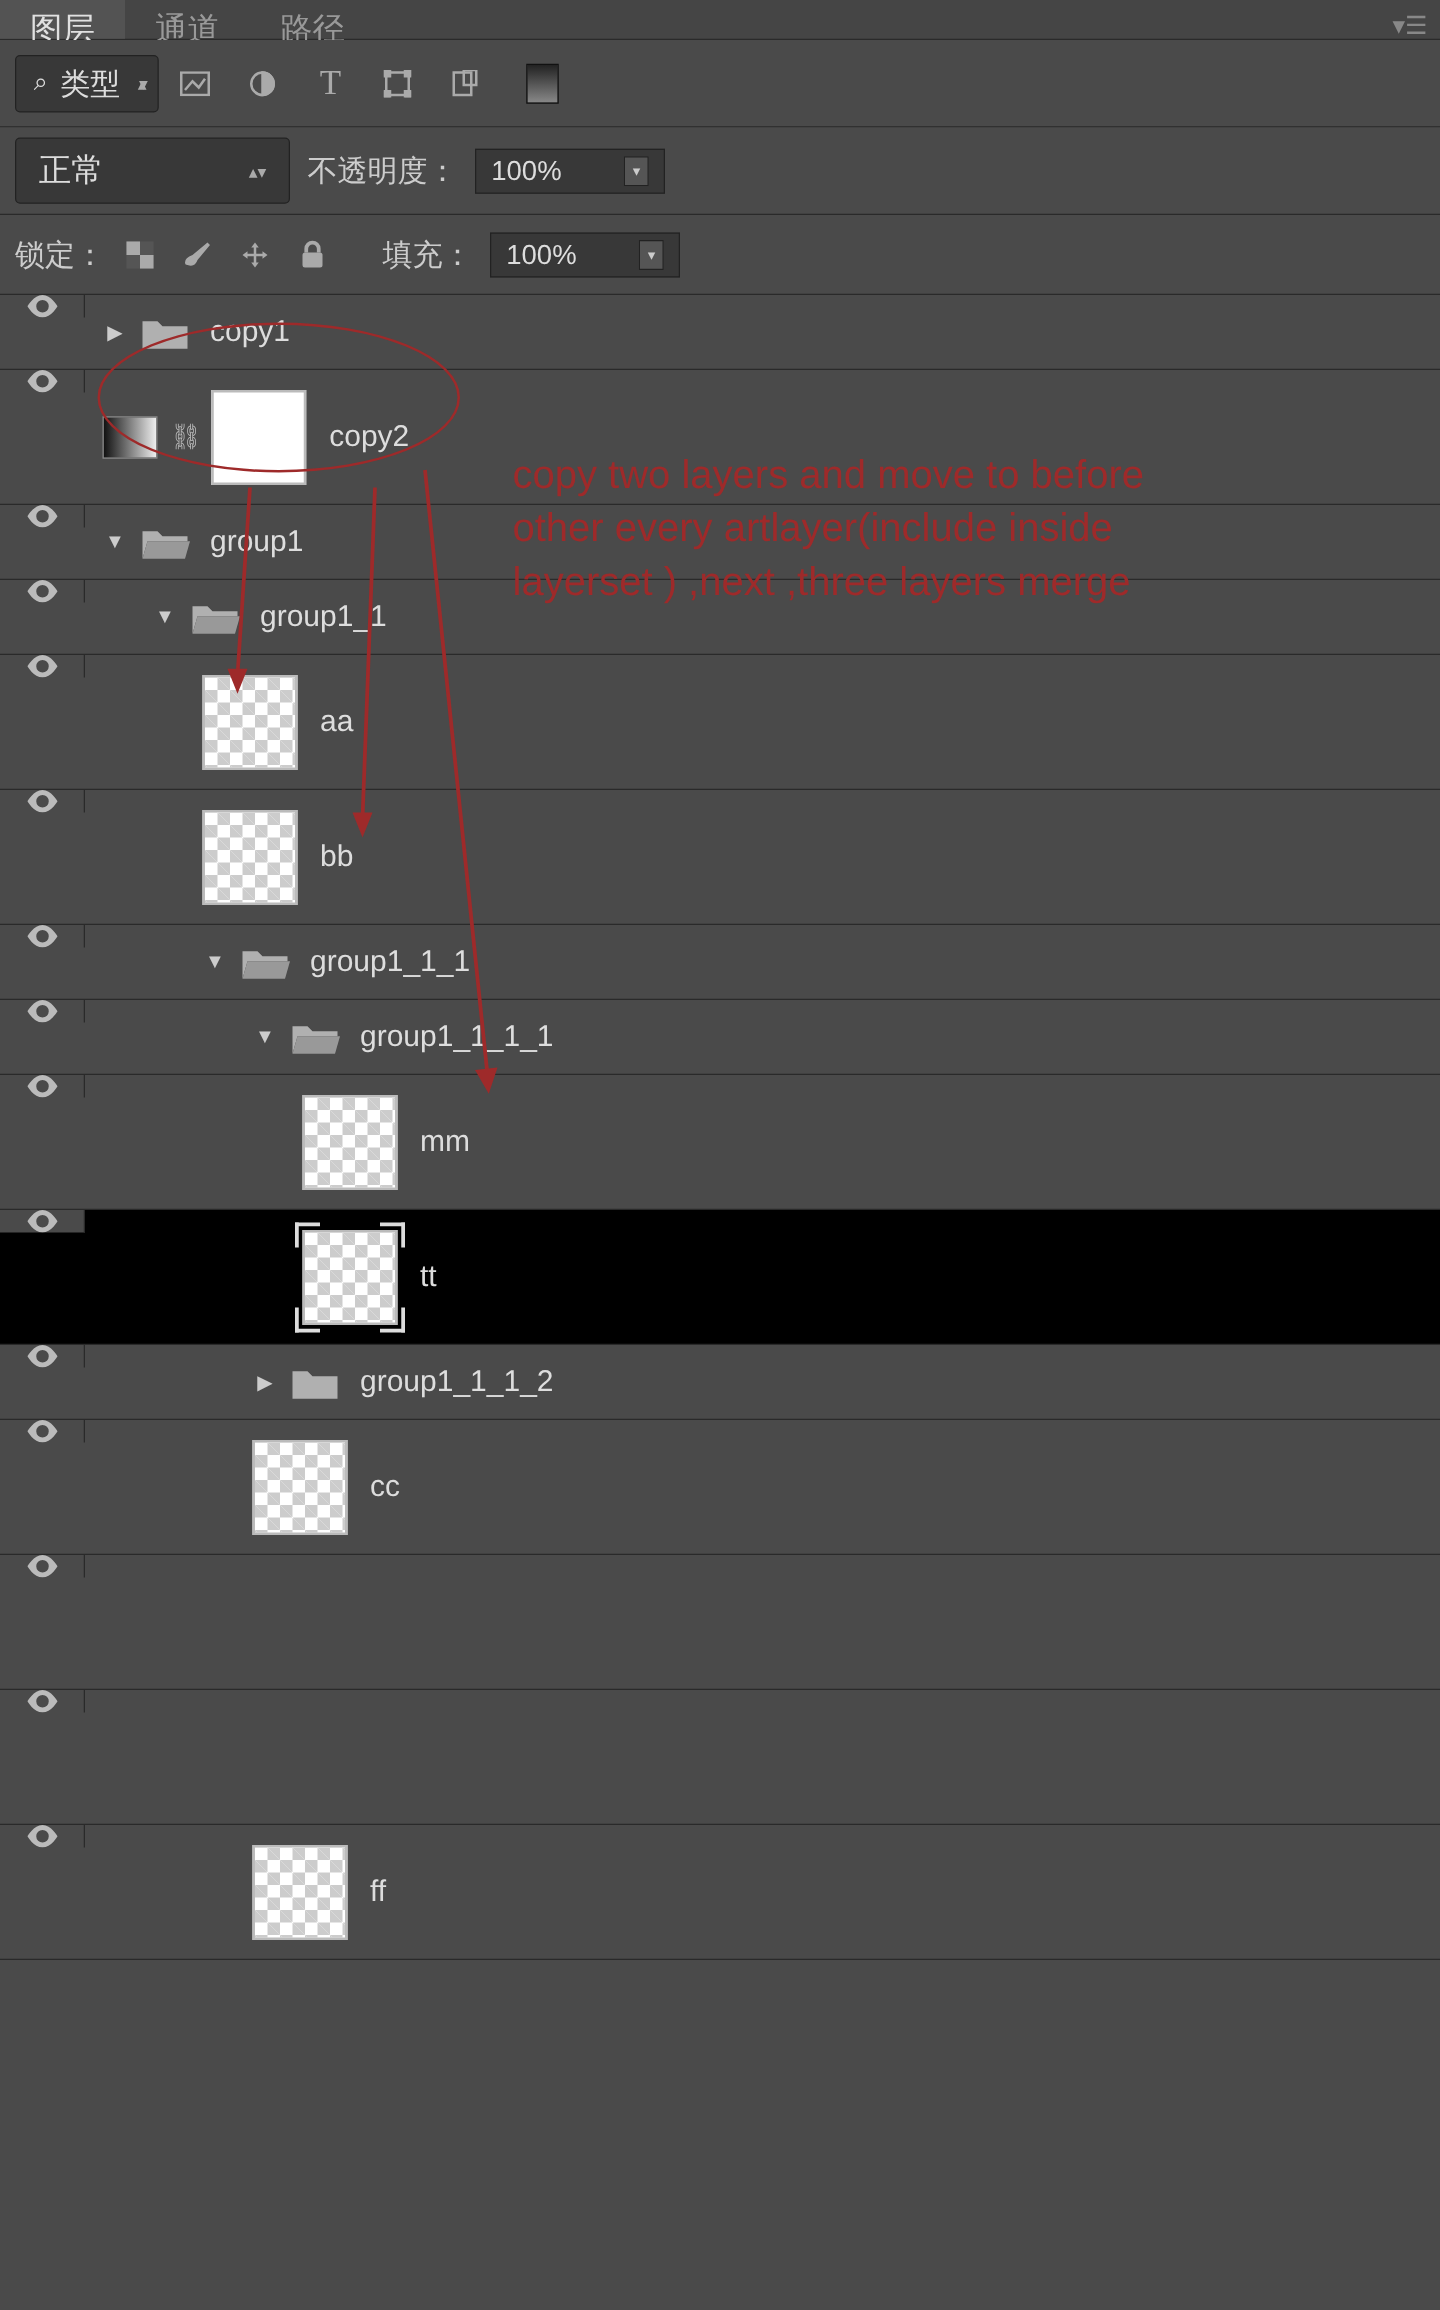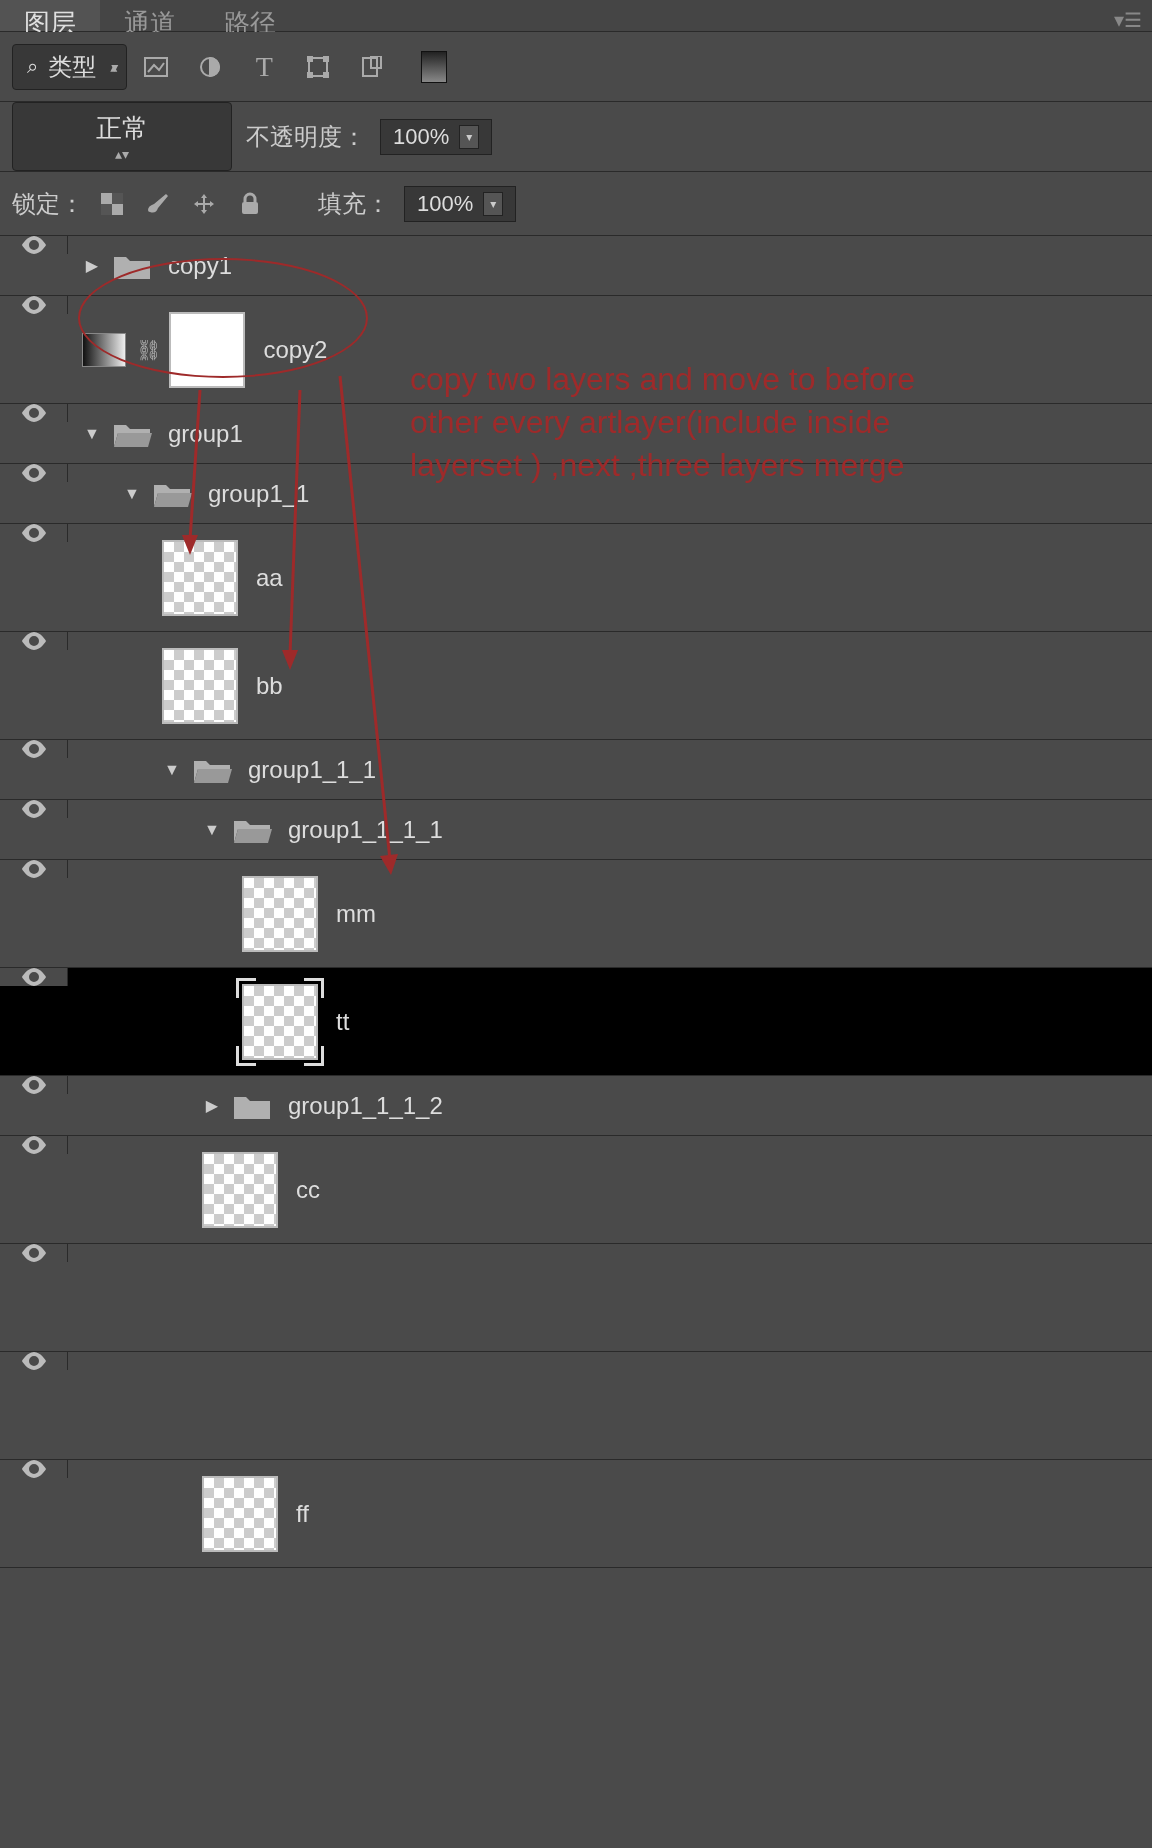--- a/index.html
+++ b/index.html
@@ -81,31 +81,31 @@
   display: inline-flex;
   align-items: center;
   background: #383838;
   border: 1px solid #222;
   border-radius: 4px;
   padding: 8px 18px;
   font-size: 26px;
   color: #ddd;
   min-width: 220px;
   justify-content: space-between;
-  flex-direction: column;
 }
 .label-text { font-size: 24px; color: #ccc; }
 .pct-box {
   display: inline-flex;
   align-items: center;
   background: #383838;
   border: 1px solid #222;
   padding: 4px 12px;
   font-size: 22px;
   color: #ddd;
+  gap: 40px;
 }
 .pct-box .dd {
   margin-left: 10px;
   background: #555;
   border: 1px solid #222;
   width: 20px; height: 24px;
   display: inline-flex;
   align-items: center;
   justify-content: center;
   font-size: 12px;
@@ -300,21 +300,21 @@
           <path d="M12 2 L15 6 H13 V11 H18 V9 L22 12 L18 15 V13 H13 V18 H15 L12 22 L9 18 H11 V13 H6 V15 L2 12 L6 9 V11 H11 V6 H9 Z"></path>
         </svg>
     </span>
     <span class="licon">
       <svg width="20" height="24" viewBox="0 0 20 24">
           <rect x="2" y="10" width="16" height="12" rx="2"></rect>
           <path d="M5 10 V7 a5 5 0 0 1 10 0 V10" fill="none" stroke="#aaa" stroke-width="3"></path>
         </svg>
     </span>
   </div>
-  <span class="label-text" style="margin-left:40px">填充：</span>
+  <span class="label-text" style="margin-left:28px">填充：</span>
   <div class="pct-box">
     <span>100%</span>
     <span class="dd">▾</span>
   </div>
 </div>
 
 <div class="layers">
 
   <div class="layer-row short">
     <div class="vis-col">

